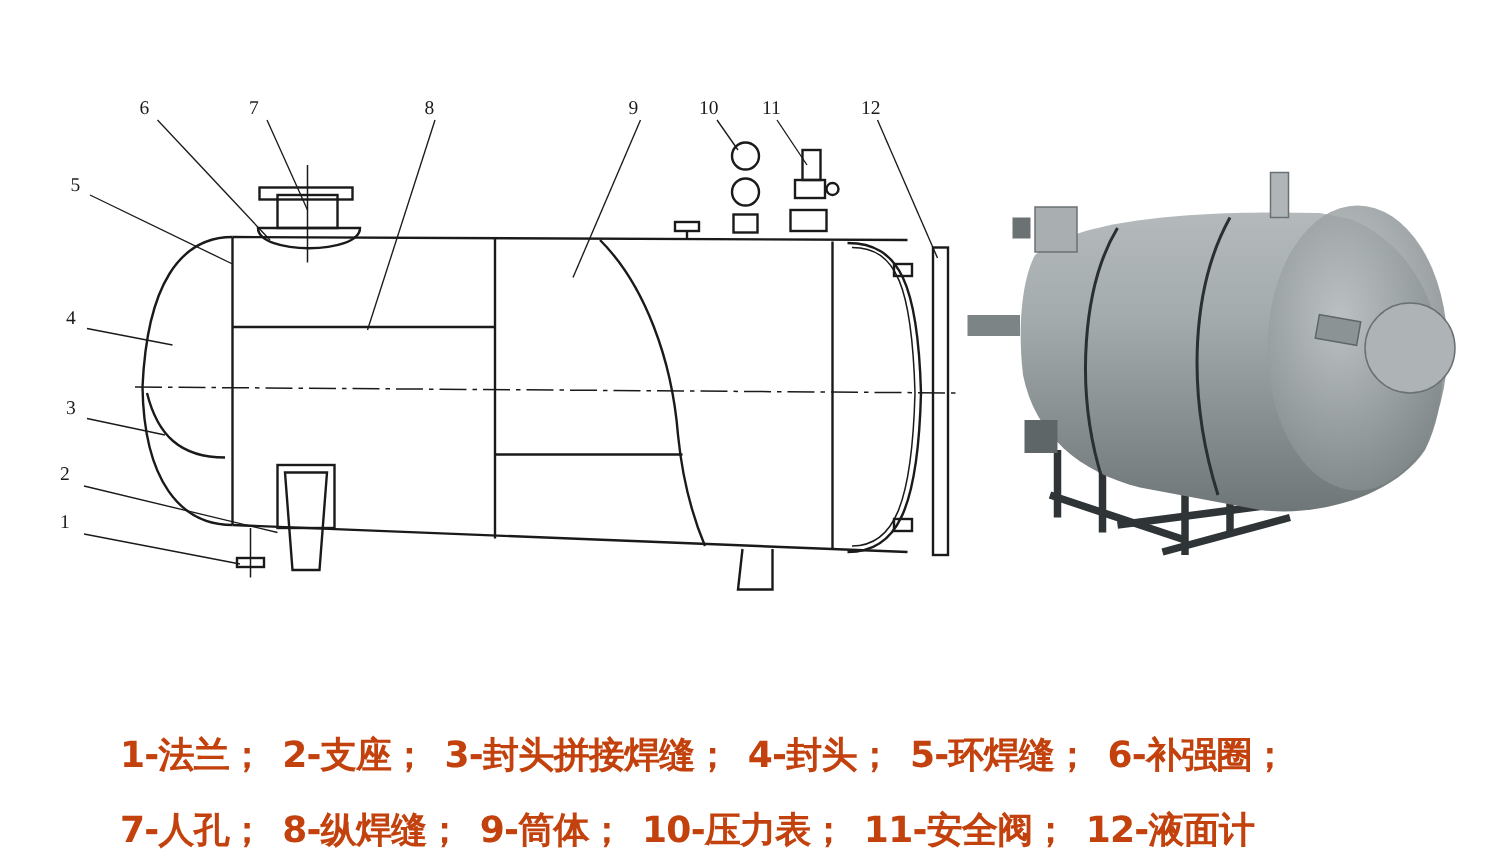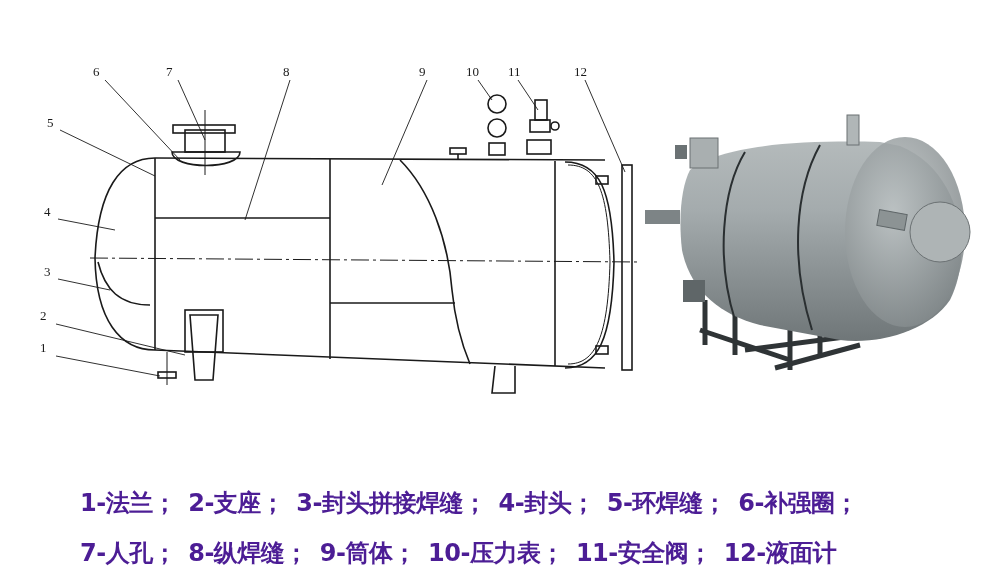--- a/index.html
+++ b/index.html
@@ -2,21 +2,21 @@
 <html><head>
 <meta charset="utf-8">
 <style>
   html, body { margin: 0; padding: 0; background: #ffffff; }
   body { width: 993px; height: 574px; position: relative; overflow: hidden;
          font-family: "DejaVu Serif", "Liberation Serif", serif; }
   #figure { position: absolute; left: 0; top: 0; width: 993px; height: 574px; }
   svg text { font-family: "Liberation Serif", "DejaVu Serif", serif; }
   .caption { position: absolute; left: 80px; width: 900px;
              font-family: "DejaVu Sans", "Liberation Sans", sans-serif;
-             font-weight: bold; font-size: 24px; color: #4c1d95; white-space: nowrap;
+             font-weight: bold; font-size: 24px; color: #c2410c; white-space: nowrap;
              letter-spacing: -0.5px; }
   .caption span.sep { margin-right: 12px; }
   #caption-line-1 { top: 487px; }
   #caption-line-2 { top: 537px; }
 </style>
 </head>
 <body>
 
 <div id="figure">
   <svg width="993" height="574" viewBox="0 0 993 574" xmlns="http://www.w3.org/2000/svg">

